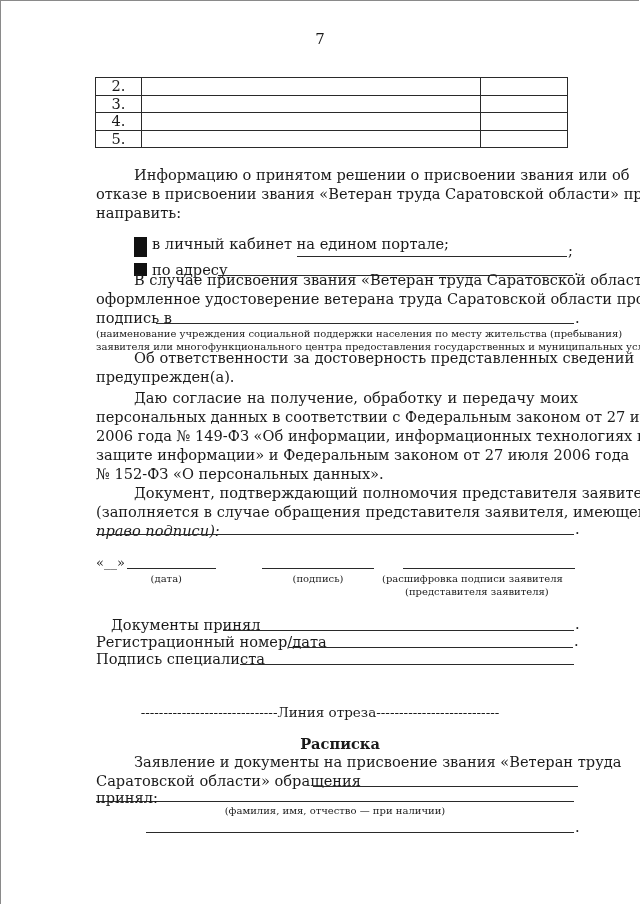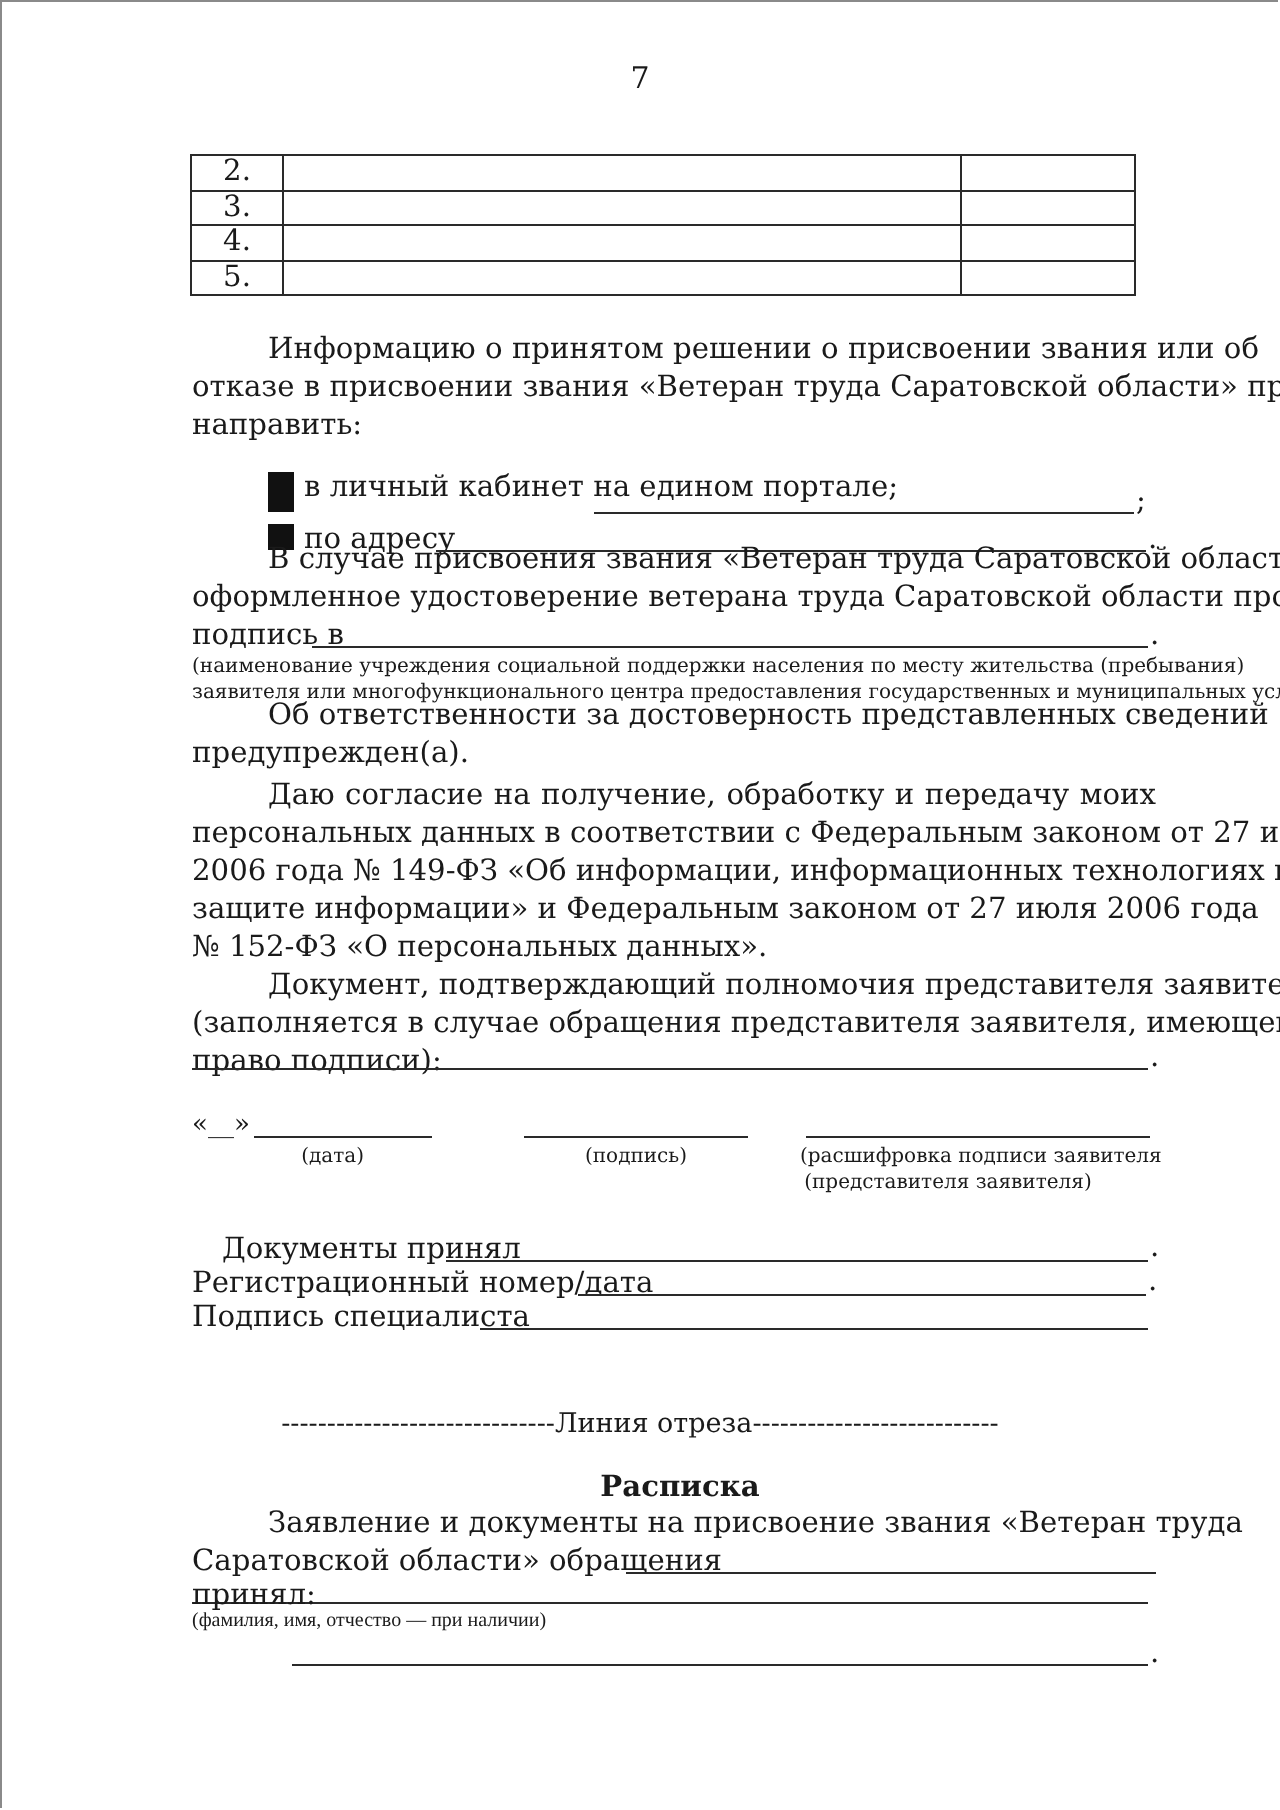--- a/index.html
+++ b/index.html
@@ -82,47 +82,47 @@
 <div class="t" style="left:96px; top:367px;">предупрежден(а).</div>
 
 <div class="t just" style="left:134px; top:388px; width:444px;">Даю согласие на получение, обработку и передачу моих</div>
 <div class="t just" style="left:96px; top:407px; width:482px;">персональных данных в соответствии с Федеральным законом от 27 июля</div>
 <div class="t just" style="left:96px; top:426px; width:482px;">2006 года № 149-ФЗ «Об информации, информационных технологиях и о</div>
 <div class="t just" style="left:96px; top:445px; width:482px;">защите информации» и Федеральным законом от 27 июля 2006 года</div>
 <div class="t" style="left:96px; top:464px;">№ 152-ФЗ «О персональных данных».</div>
 
 <div class="t just" style="left:134px; top:483px; width:444px;">Документ, подтверждающий полномочия представителя заявителя</div>
 <div class="t just" style="left:96px; top:502px; width:482px;">(заполняется в случае обращения представителя заявителя, имеющего</div>
-<div class="t" style="left:96px; top:521px;">право подписи):</div>
+<div class="t" style="left:96px; top:521px;font-style:italic;">право подписи):</div>
 <div class="line" style="left:96px; top:520px; width:478px; height:14px;"></div>
 <div class="t" style="left:575px; top:519px;">.</div>
 
 <div class="t" style="left:96px; top:553px; font-size:13px;">«__»</div>
 <div class="line" style="left:127px; top:555px; width:89px; height:13px;"></div>
 <div class="small" style="left:127px; top:572px; width:55px; text-align:right;">(дата)</div>
 <div class="line" style="left:262px; top:555px; width:112px; height:13px;"></div>
 <div class="small" style="left:262px; top:572px; width:112px; text-align:center;">(подпись)</div>
 <div class="line" style="left:403px; top:555px; width:172px; height:13px;"></div>
-<div class="small" style="left:400px; top:572px; width:172px; text-align:left;">(расшифровка подписи заявителя</div>
-<div class="small" style="left:388px; top:585px; width:172px; text-align:center;">(представителя заявителя)</div>
+<div class="small" style="left:382px; top:572px; width:172px; text-align:left;">(расшифровка подписи заявителя</div>
+<div class="small" style="left:405px; top:585px; width:172px; text-align:left;">(представителя заявителя)</div>
 
 <div class="t" style="left:96px; top:615px;margin-left:15px;">Документы принял</div>
 <div class="line" style="left:223px; top:616px; width:351px; height:14px;"></div>
 <div class="t" style="left:575px; top:614px;">.</div>
 <div class="t" style="left:96px; top:632px;">Регистрационный номер/дата</div>
 <div class="line" style="left:289px; top:633px; width:284px; height:14px;"></div>
 <div class="t" style="left:574px; top:631px;">.</div>
 <div class="t" style="left:96px; top:649px;">Подпись специалиста</div>
 <div class="line" style="left:240px; top:650px; width:334px; height:14px;"></div>
 
 <div class="t" style="left:0; width:640px; top:703px; text-align:center; font-size:13.5px;">
   <span>------------------------------</span><span>Линия отреза</span><span>---------------------------</span>
 </div>
 
 <div class="t bold" style="left:0; width:680px; top:734px; text-align:center;">Расписка</div>
 <div class="t just" style="left:134px; top:752px; width:444px;">Заявление и документы на присвоение звания «Ветеран труда</div>
 <div class="t" style="left:96px; top:771px;">Саратовской области» обращения</div>
 <div class="line" style="left:313px; top:772px; width:265px; height:14px;"></div>
 <div class="line" style="left:96px; top:789px; width:478px; height:12px;"></div>
-<div class="small" style="left:96px; top:804px; width:478px; text-align:left;font-family:Liberation Serif, serif;">(фамилия, имя, отчество — при наличии)</div>
+<div class="small" style="left:96px; top:804px; width:478px; text-align:center;">(фамилия, имя, отчество — при наличии)</div>
 <div class="t" style="left:96px; top:788px;">принял:</div>
 <div class="line" style="left:146px; top:818px; width:428px; height:14px;"></div>
 <div class="t" style="left:575px; top:817px;">.</div>
 
 </body></html>

